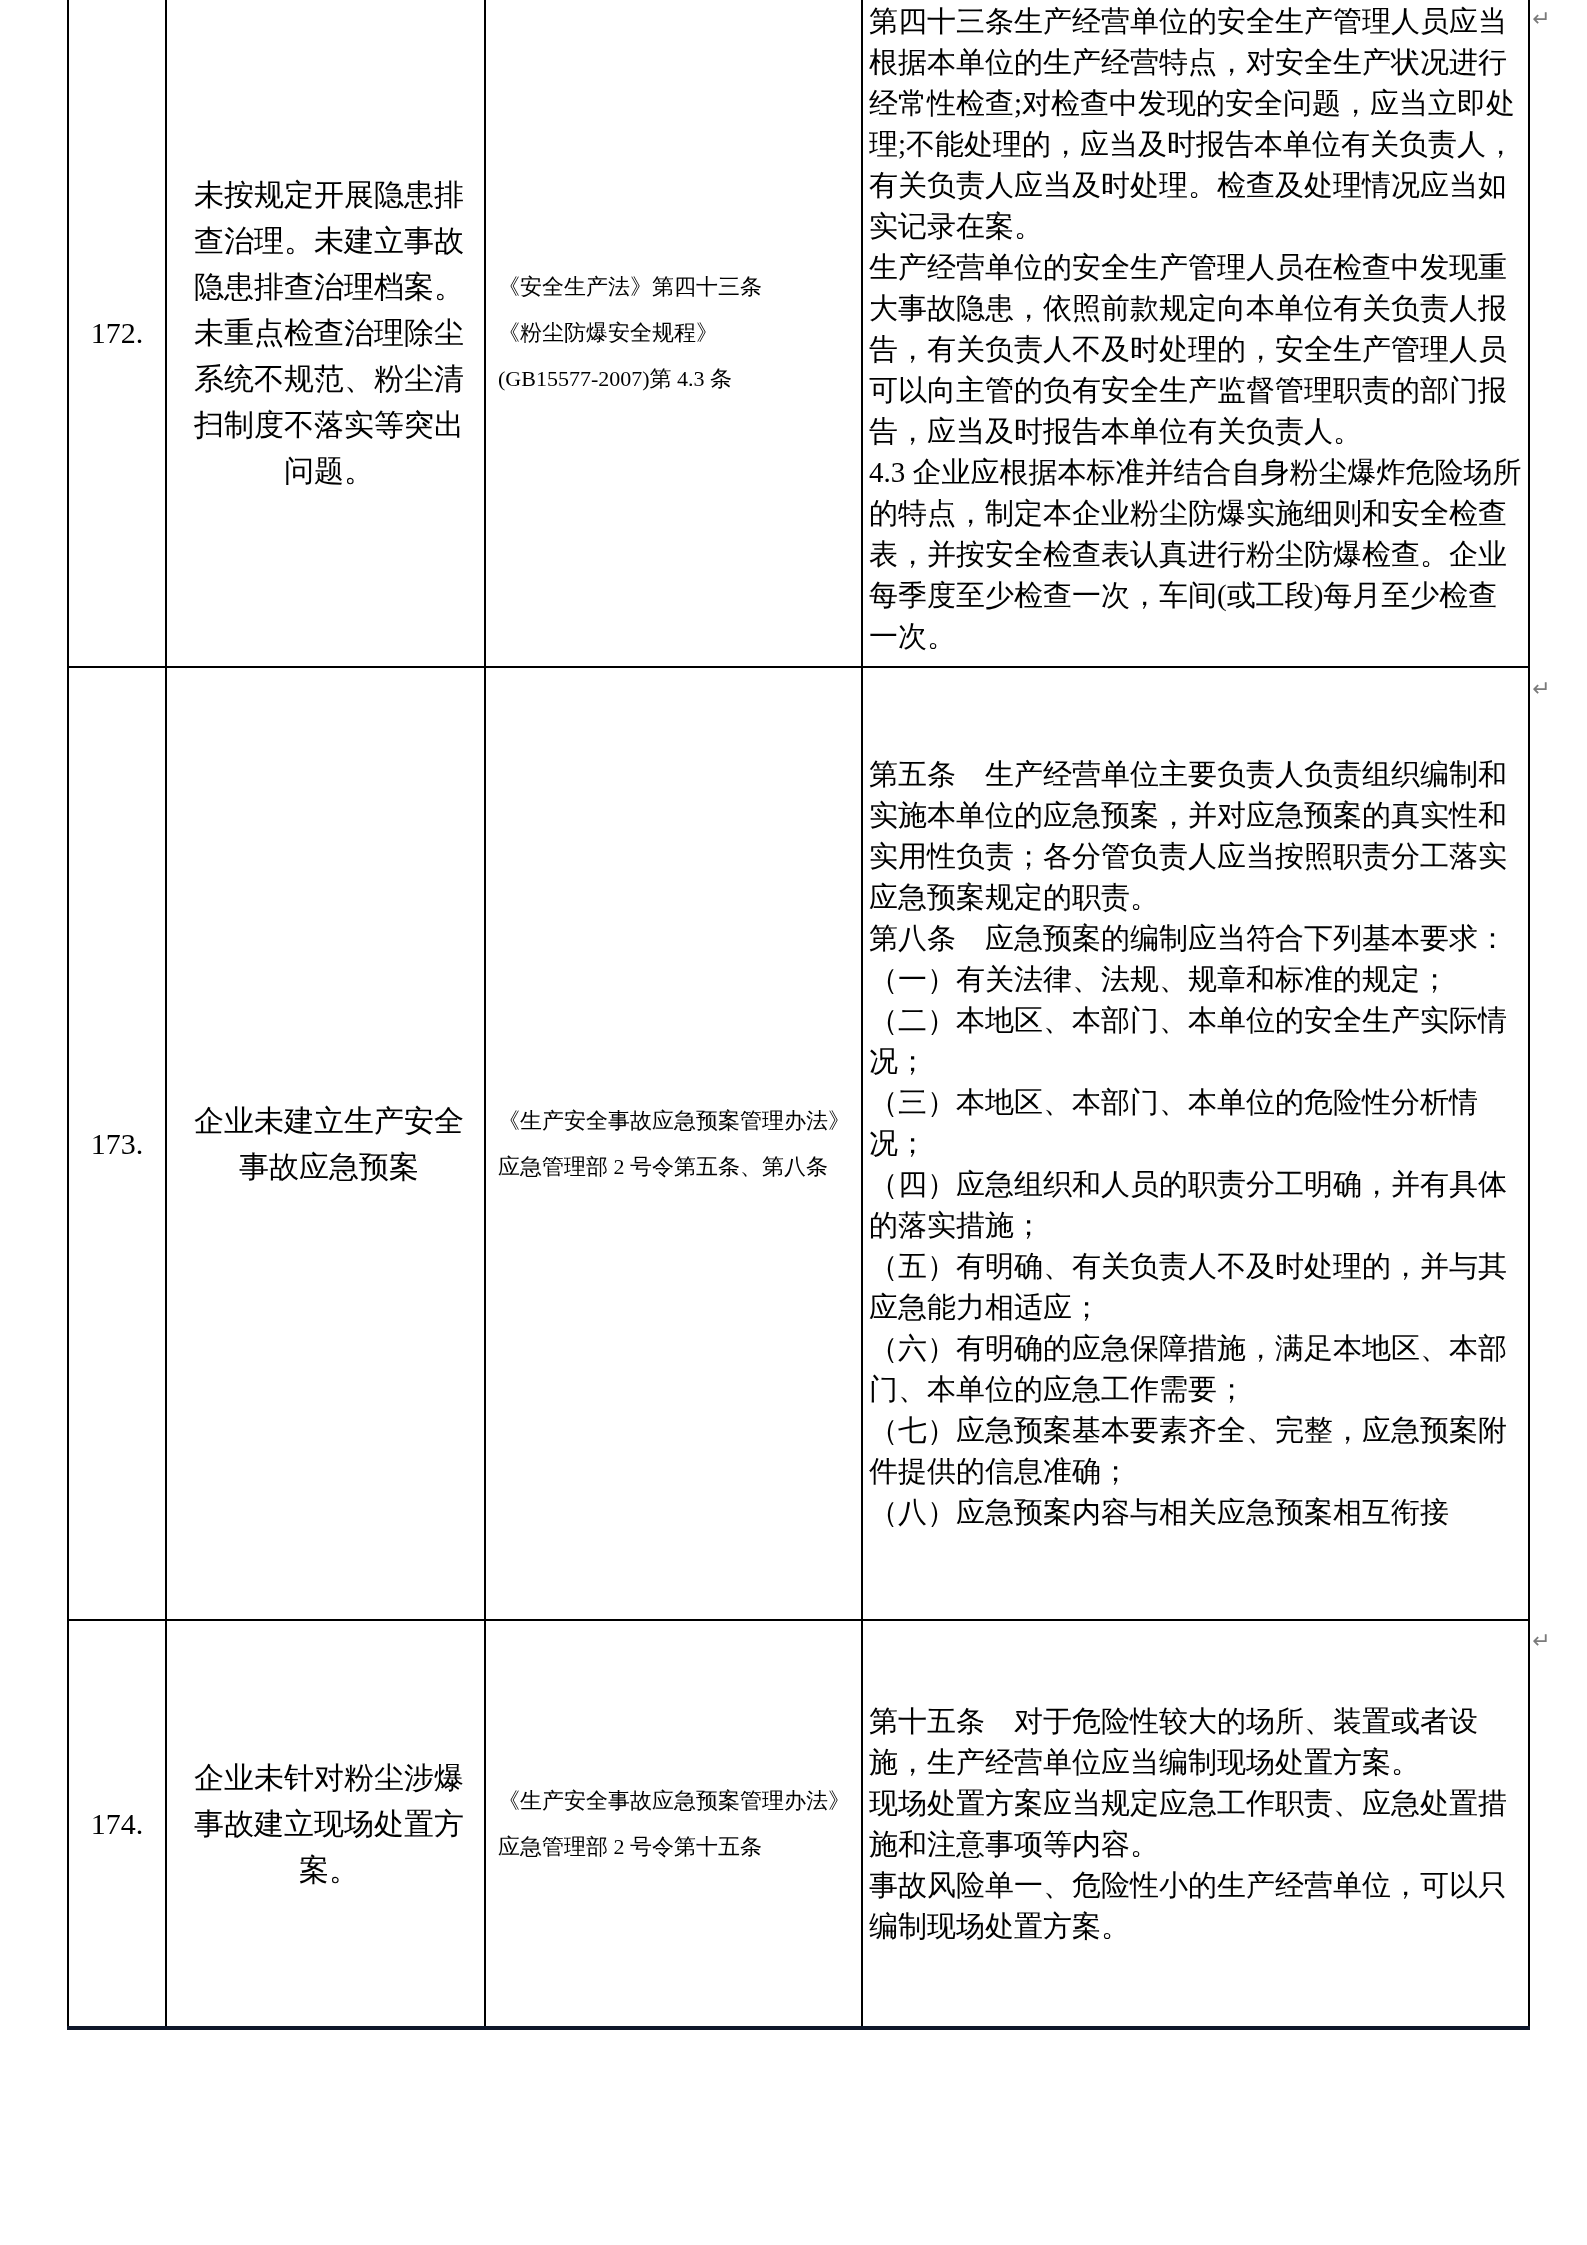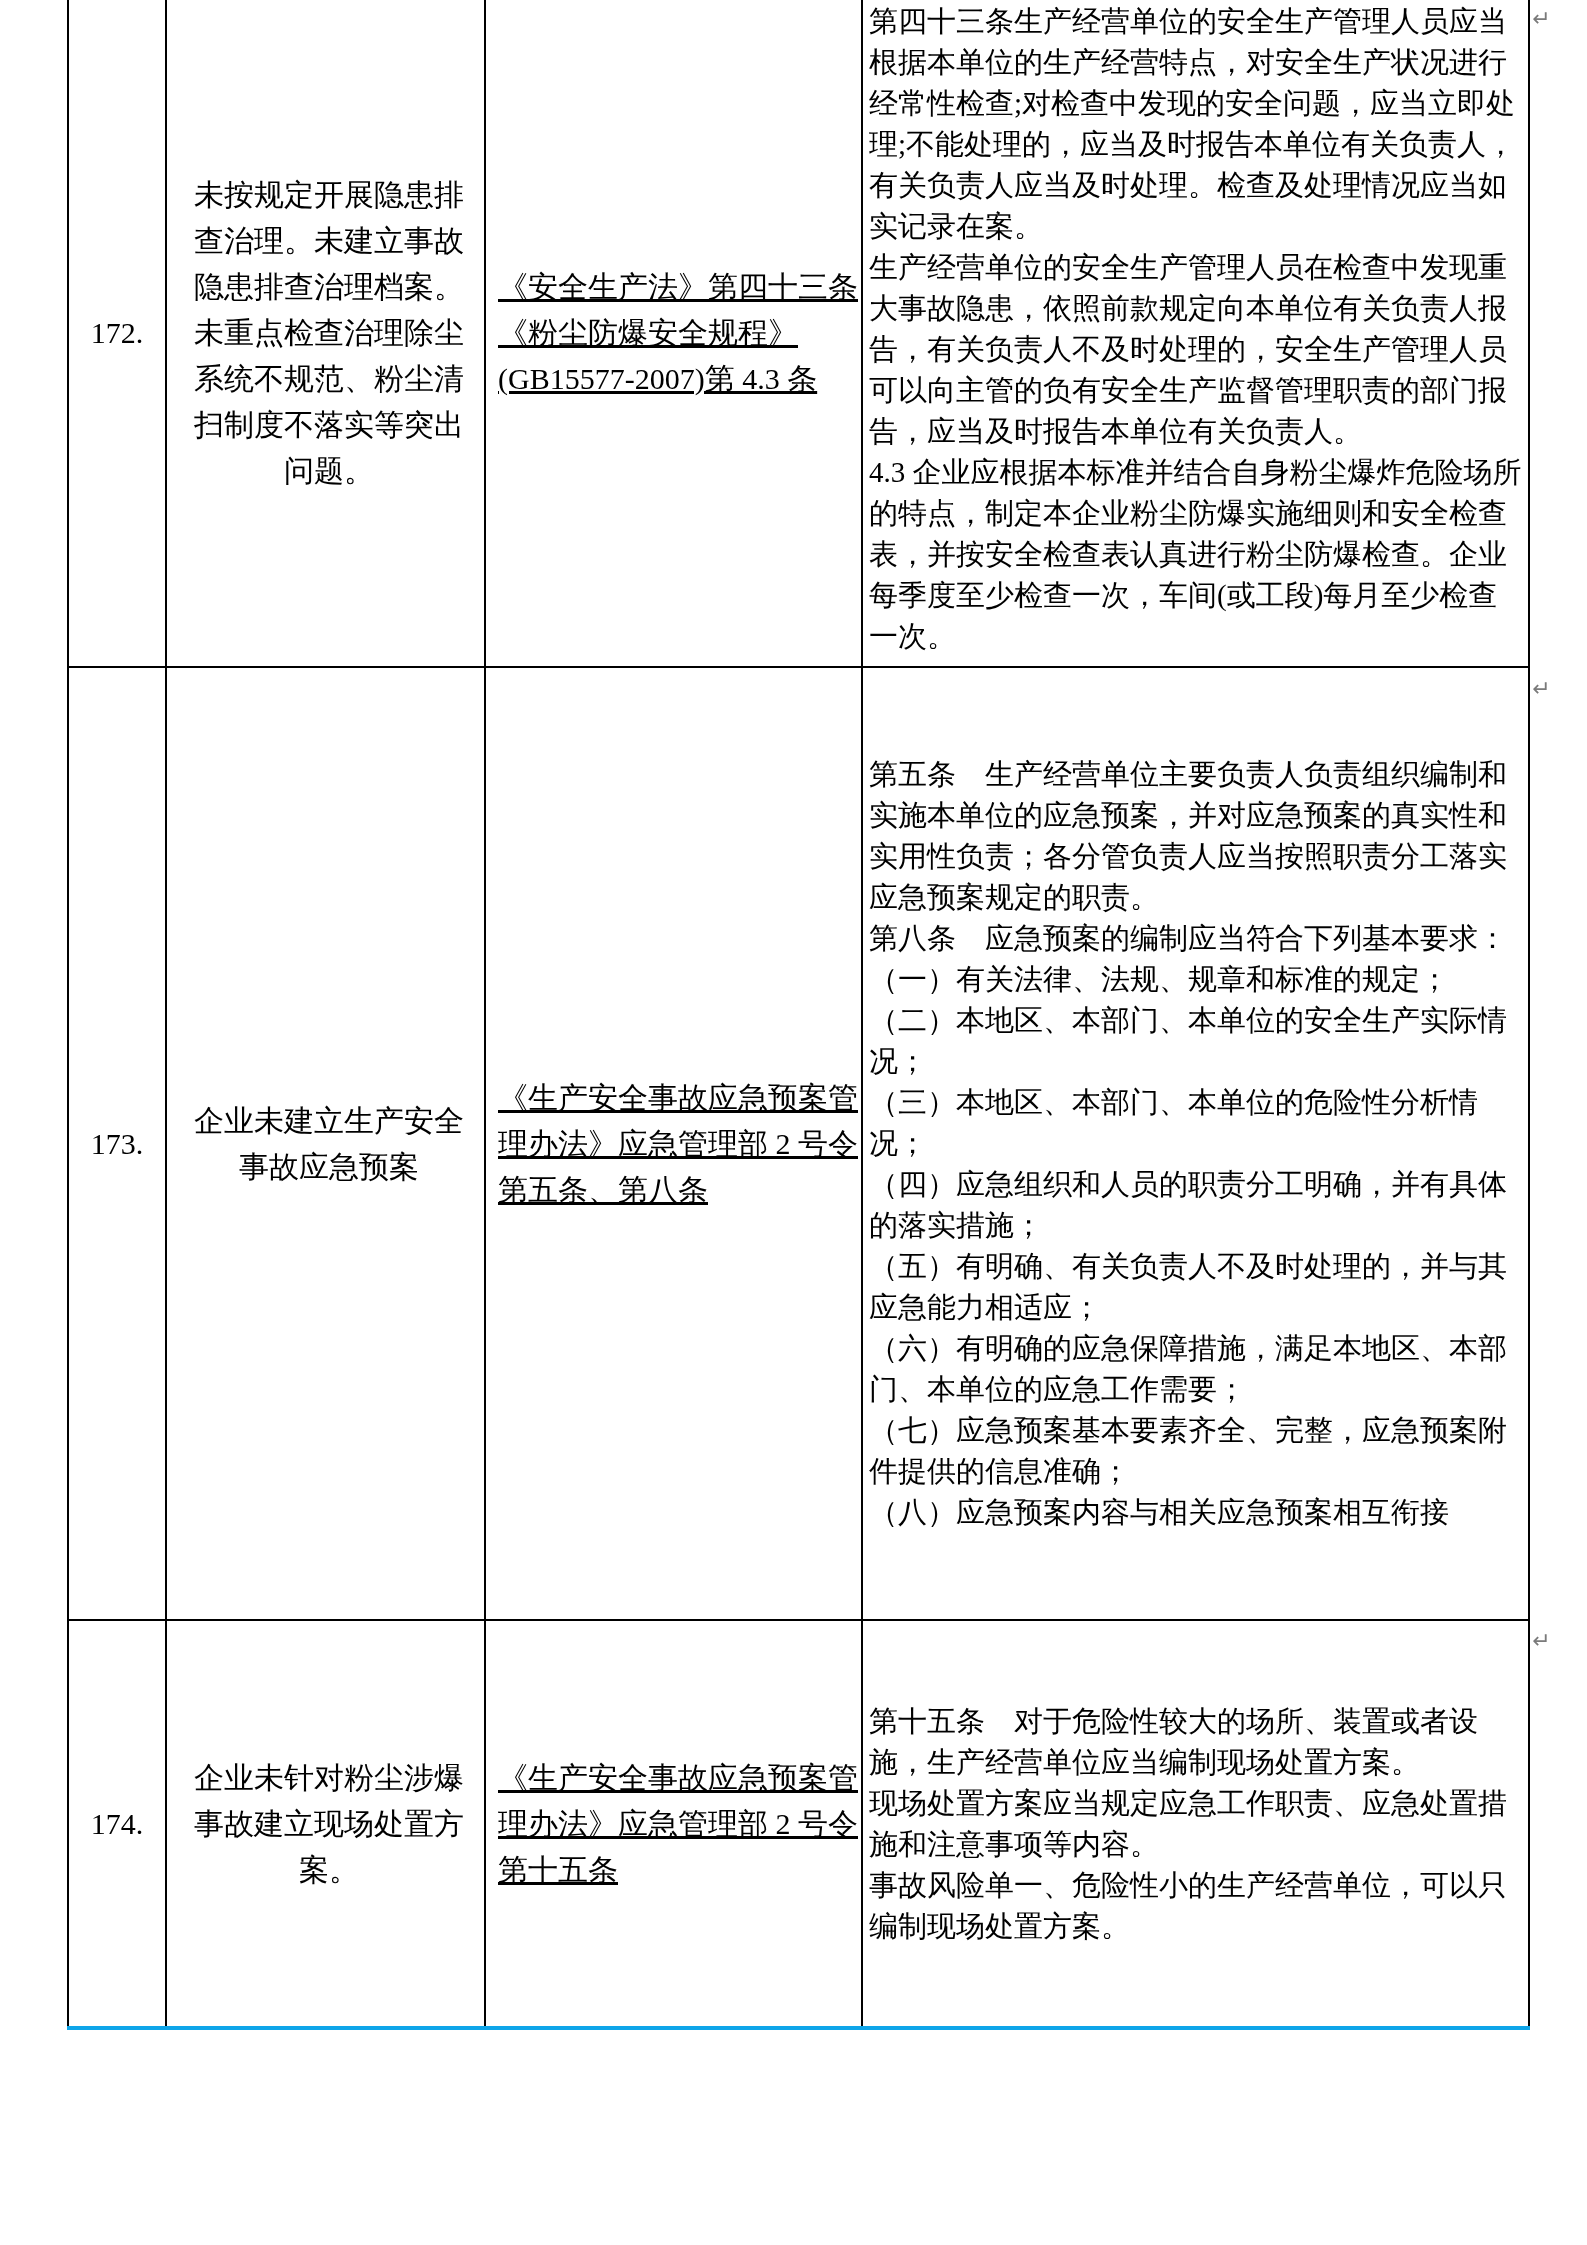--- a/index.html
+++ b/index.html
@@ -26,39 +26,38 @@
   }
   table.regtable td {
     border: 2px solid #000000;
     vertical-align: middle;
     overflow: hidden;
   }
   table.regtable tr.first td {
     border-top: none;
   }
   table.regtable tr.last td {
-    border-bottom: 4px solid #0ea5e9;
+    border-bottom: 4px solid #0f172a;
   }
   td.c-no {
     text-align: center;
     font-size: 30px;
     line-height: 40px;
   }
   td.c-problem {
     padding: 0 6px 0 13px;
     font-size: 30px;
     line-height: 46px;
     text-align: center;
   }
   td.c-basis {
     padding: 0 3px 0 12px;
-    font-size: 30px;
+    font-size: 22px;
     line-height: 46px;
     text-align: left;
-    text-decoration: underline;
   }
   td.c-provision {
     padding: 0 4px 0 6px;
     font-size: 29px;
     line-height: 41px;
     text-align: left;
     margin-top: 10px;
   }
   td.c-provision.v-top {
     vertical-align: top;

